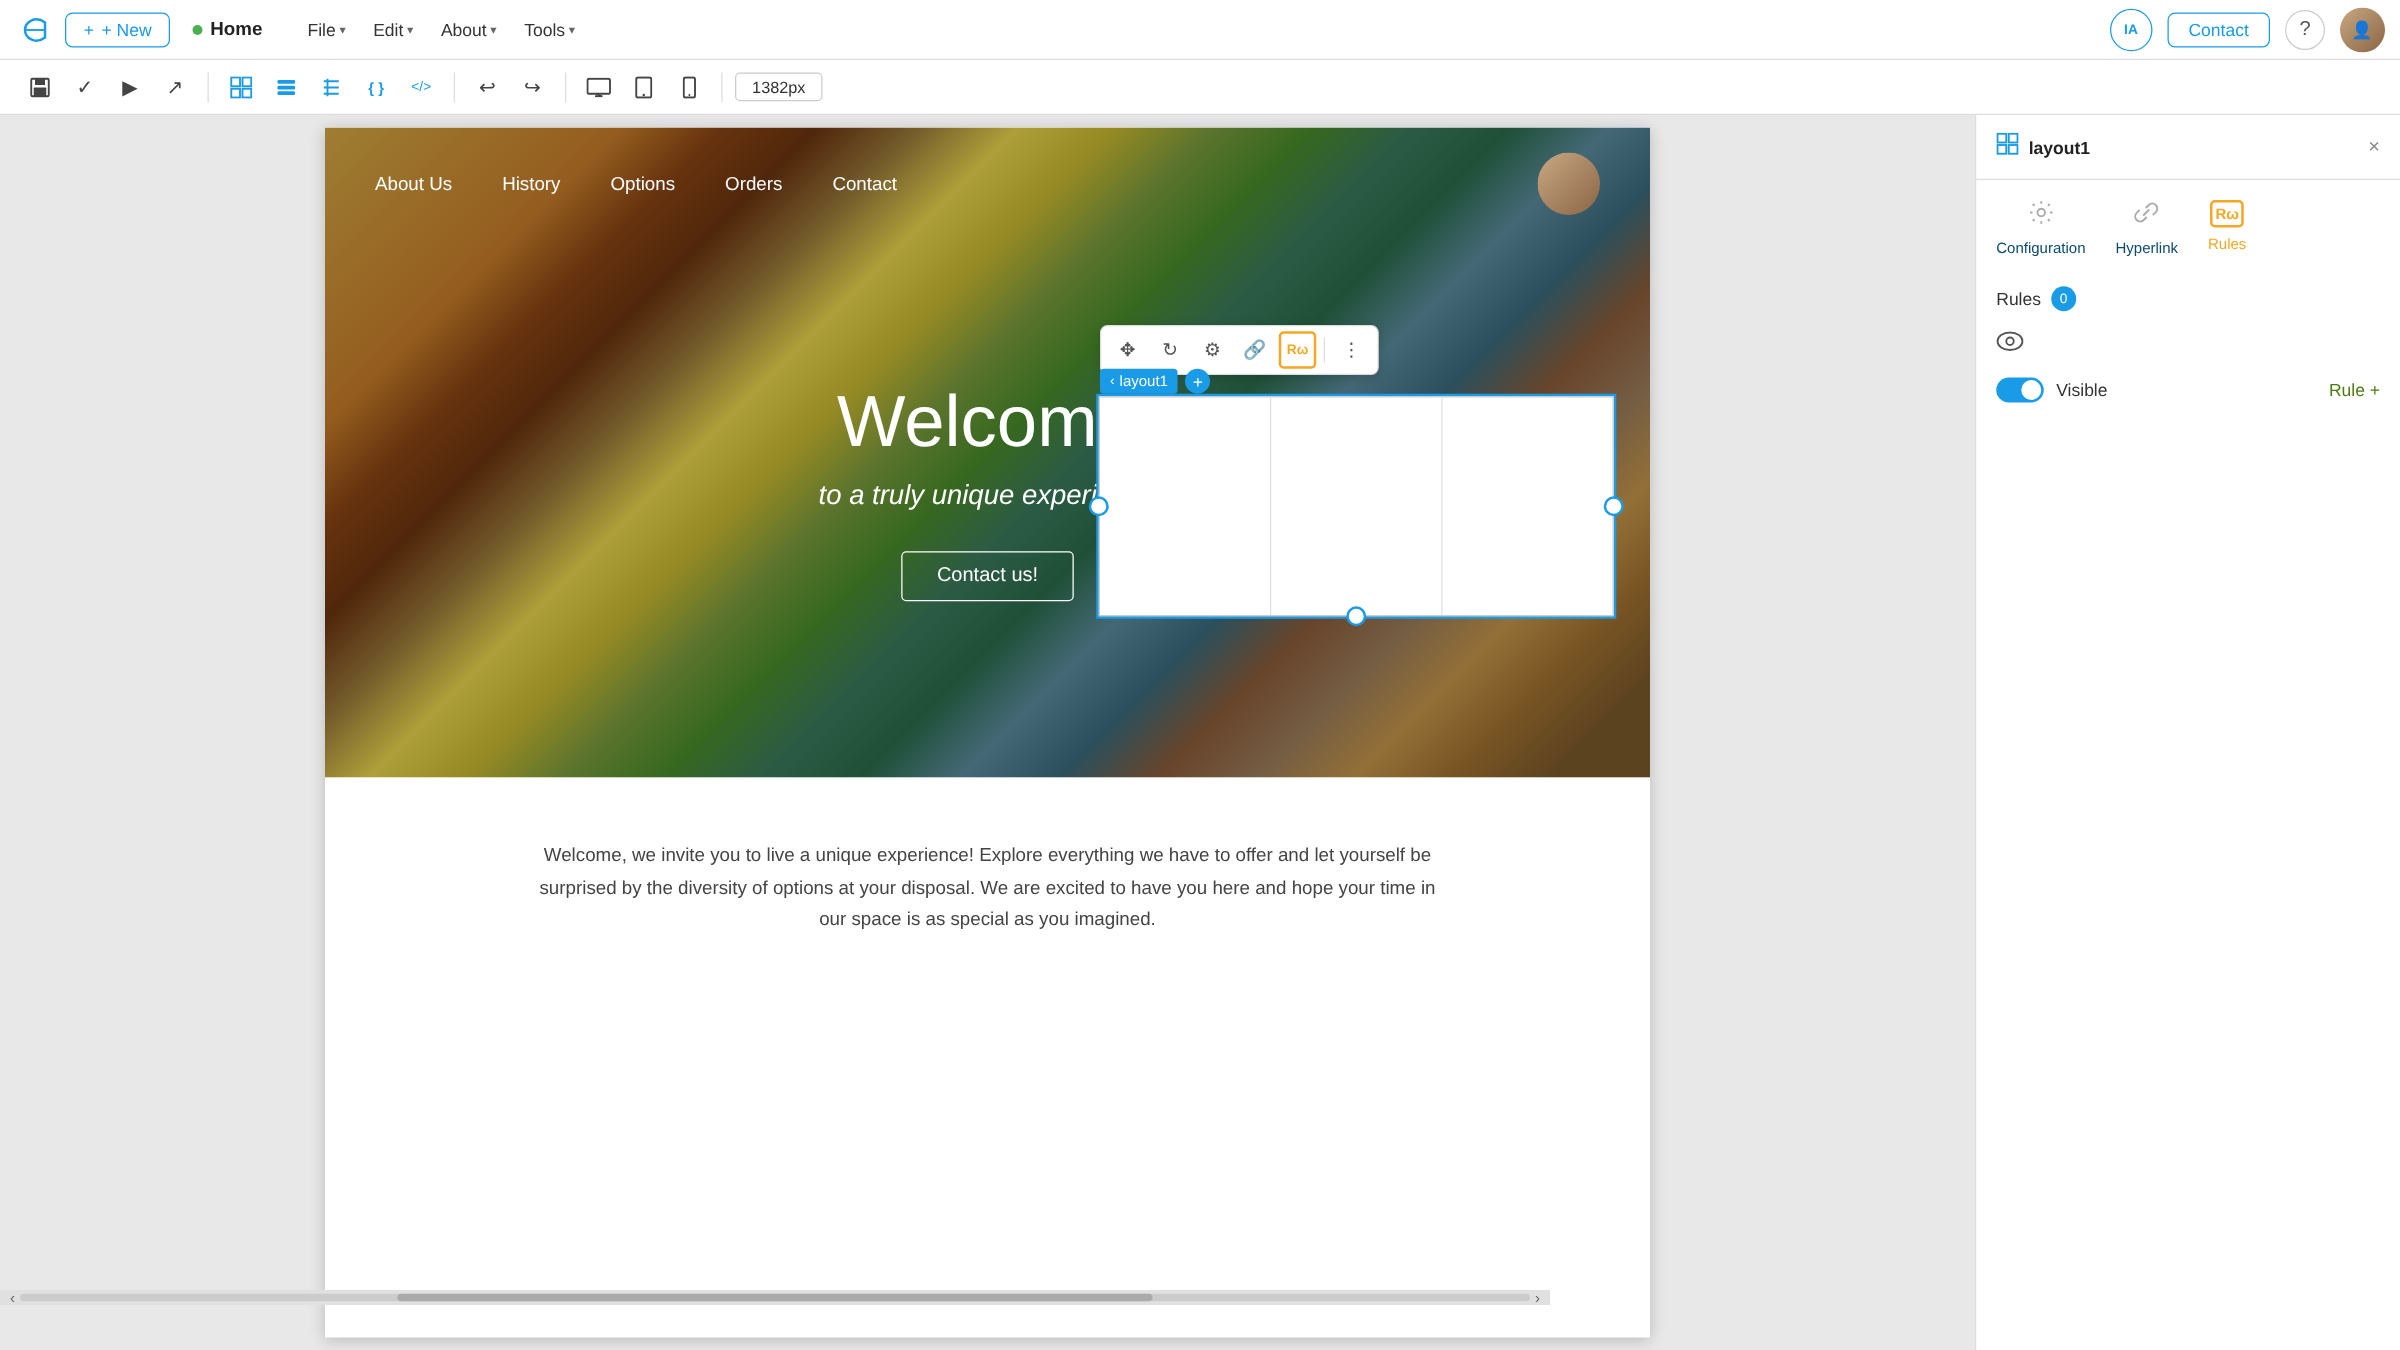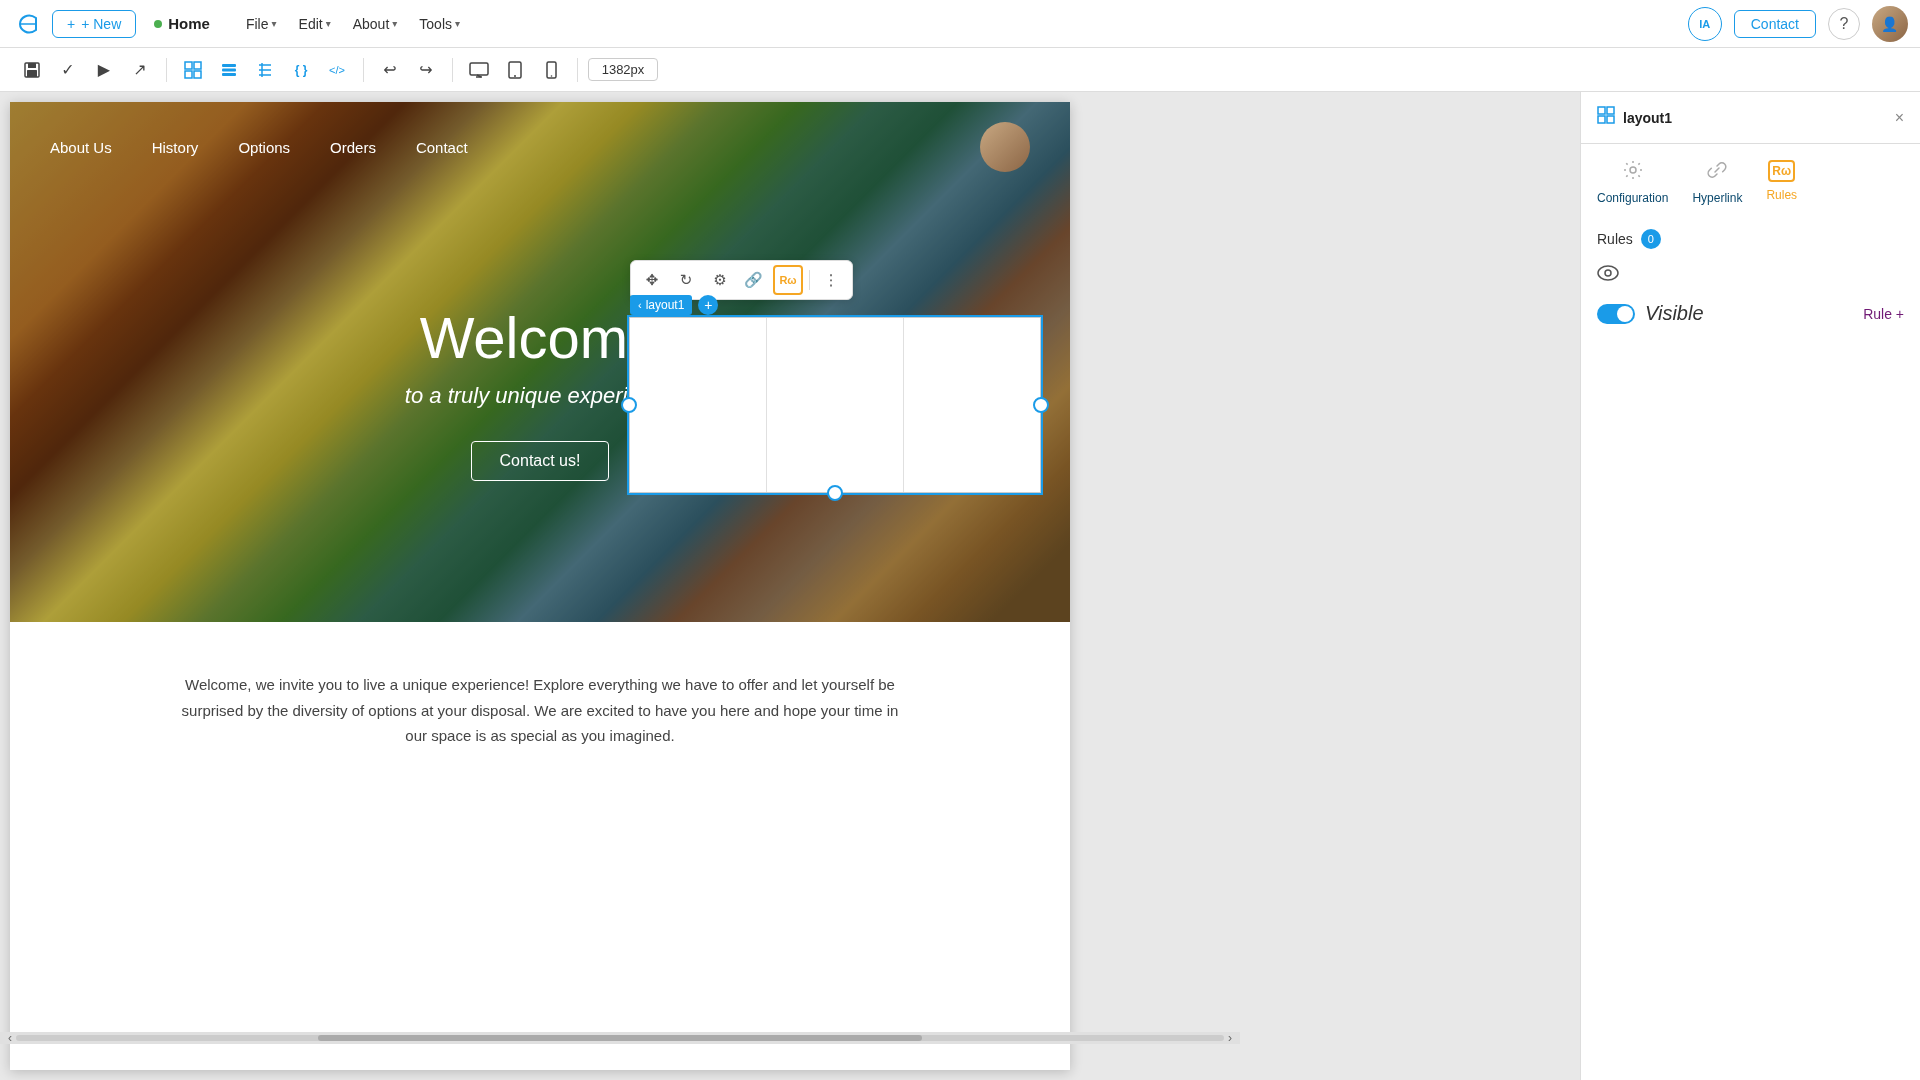--- a/index.html
+++ b/index.html
@@ -66,21 +66,21 @@
       border: 1px solid #ccc; border-radius: 4px; padding: 3px 10px;
       font-size: 13px; color: #333; min-width: 70px; text-align: center;
     }
 
     
     .main-layout { display: flex; height: calc(1080px - 48px - 44px); }
 
     
     .canvas-area {
       flex: 1; background: #e8e8e8; overflow: auto; position: relative;
-      display: flex; justify-content: flex-start; padding: 10px;
+      display: flex; justify-content: center; padding: 10px;
     }
 
     
     .website-preview {
       width: 1060px; background: #fff; position: relative;
       box-shadow: 0 2px 12px rgba(0,0,0,0.2);
     }
 
     
     .preview-nav {
@@ -259,23 +259,23 @@
     }
     .toggle-left { display: flex; align-items: center; gap: 10px; }
     .toggle {
       width: 38px; height: 20px; border-radius: 10px; background: #1a9be8;
       position: relative; cursor: pointer;
     }
     .toggle-knob {
       position: absolute; right: 2px; top: 2px;
       width: 16px; height: 16px; border-radius: 50%; background: #fff;
     }
-    .toggle-label { font-size: 20px; color: #333; font-style: italic; }
+    .toggle-label { font-size: 14px; color: #333; }
     .rule-plus {
-      color: #701a75; font-size: 14px; cursor: pointer;
+      color: #4d7c0f; font-size: 14px; cursor: pointer;
       display: flex; align-items: center; gap: 3px;
     }
 
     
     .scroll-area {
       height: 12px; background: #e0e0e0;
       display: flex; align-items: center; padding: 0 4px;
     }
     .scroll-track {
       flex: 1; height: 6px; background: #ccc; border-radius: 3px; position: relative;

